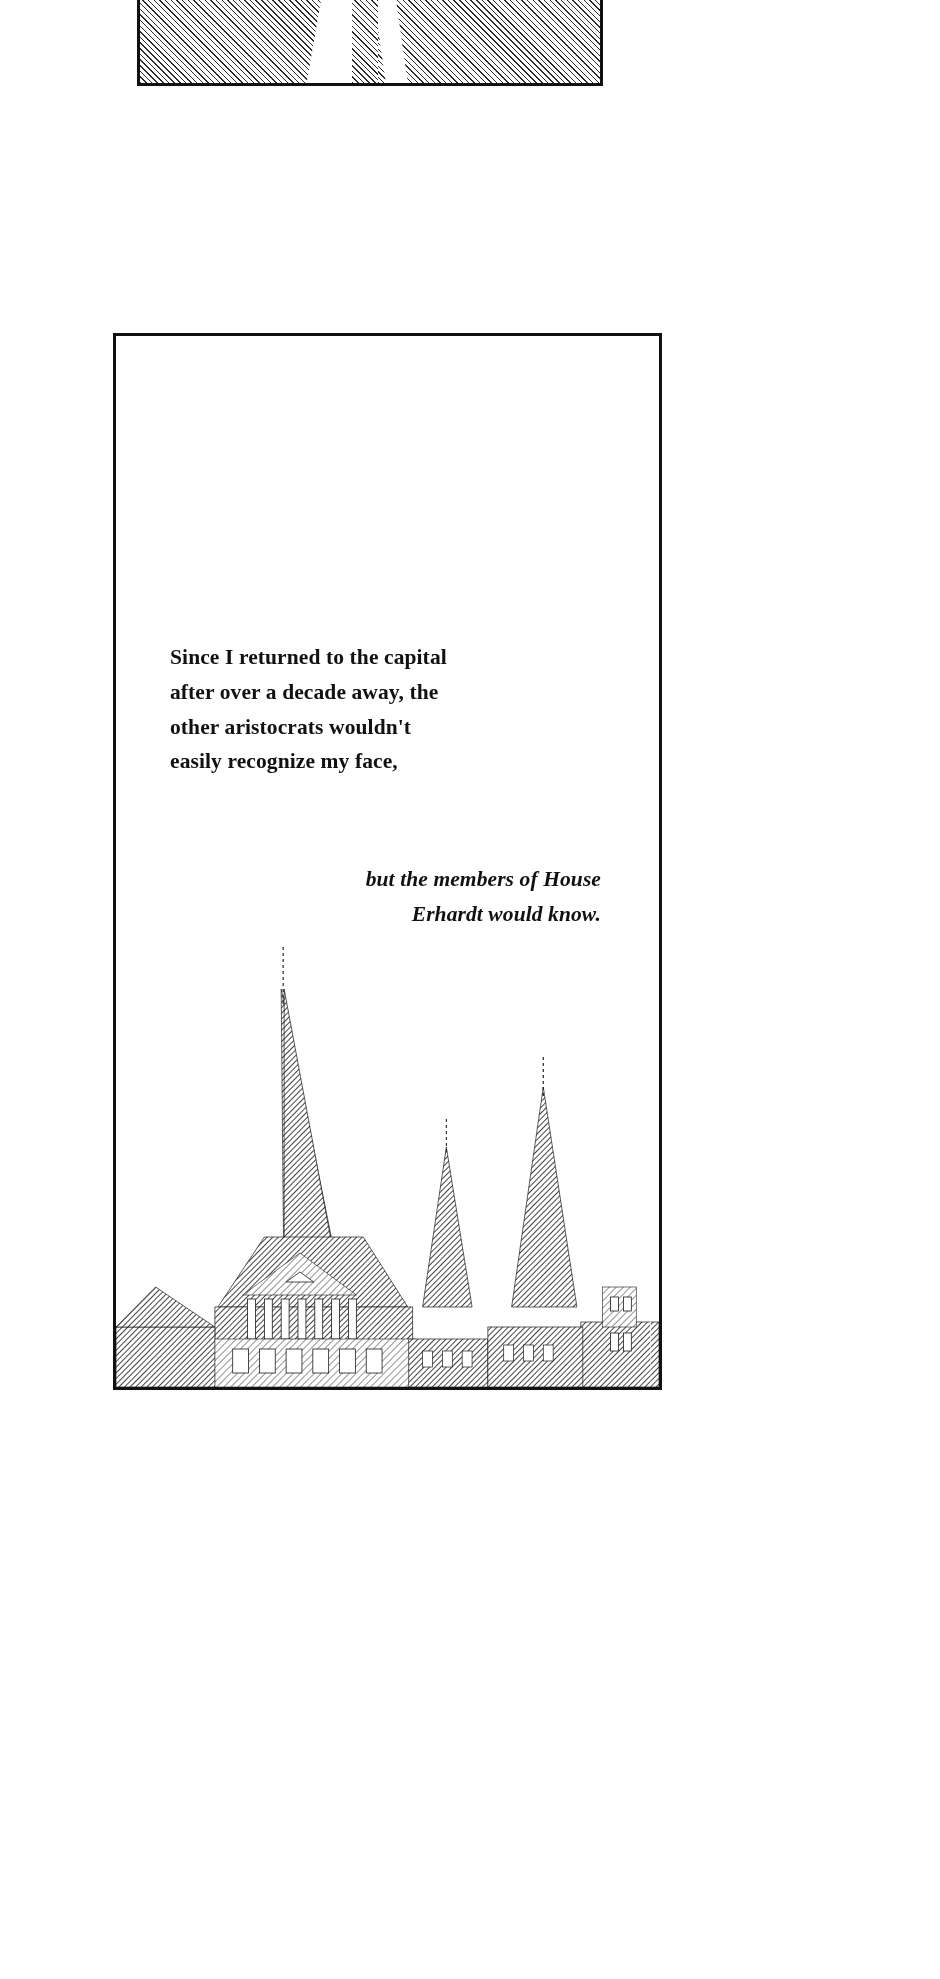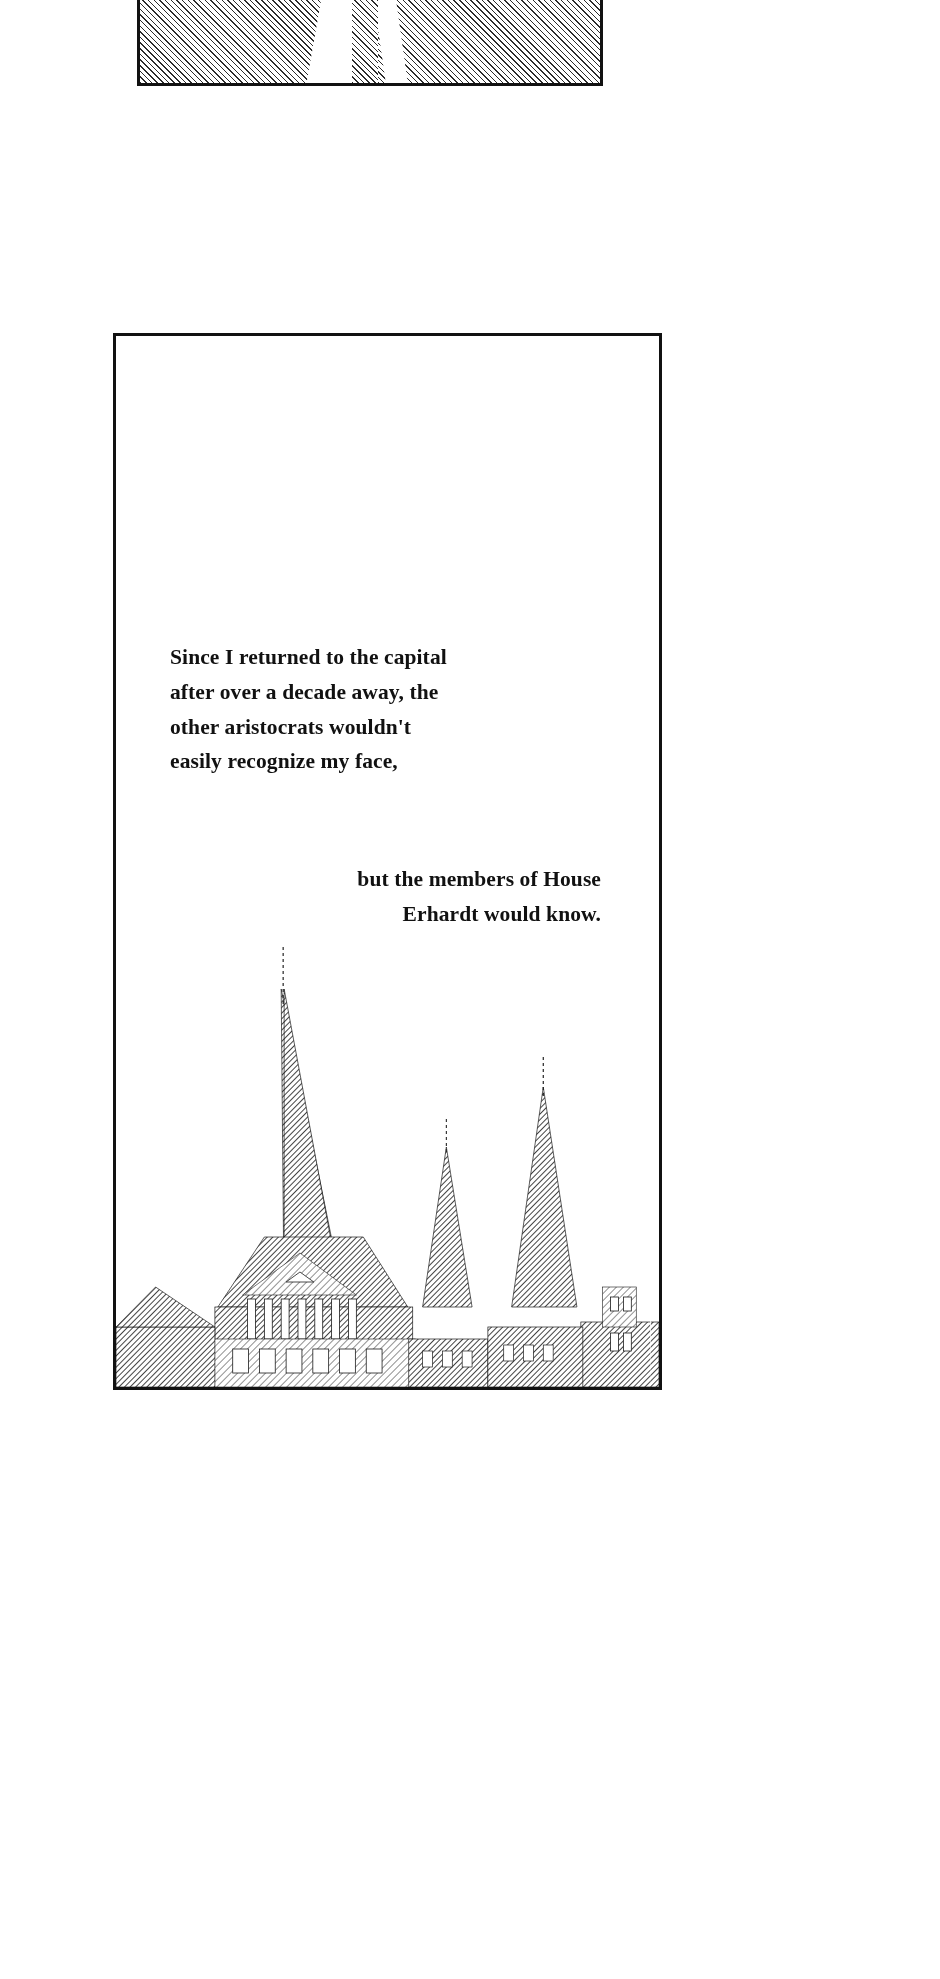--- a/index.html
+++ b/index.html
@@ -117,20 +117,21 @@
     left: 170px;
     top: 608px;
     width: 370px;
     margin-top: 32px;
   }
   .caption-2 {
     left: 281px;
     top: 862px;
     width: 320px;
     text-align: right;
+    font-style: italic;
   }
 </style>
 </head>
 <body>
 
 <div class="top-panel">
   <div class="collar-left"></div>
   <div class="collar-right"></div>
   <div class="tie"></div>
 </div>

